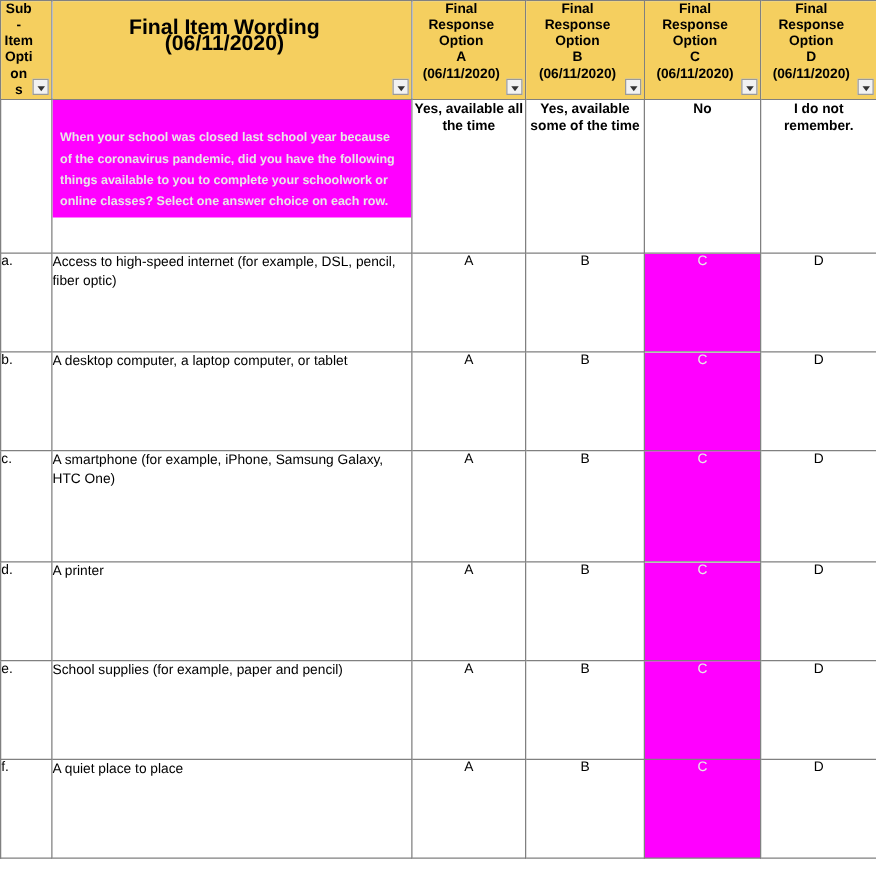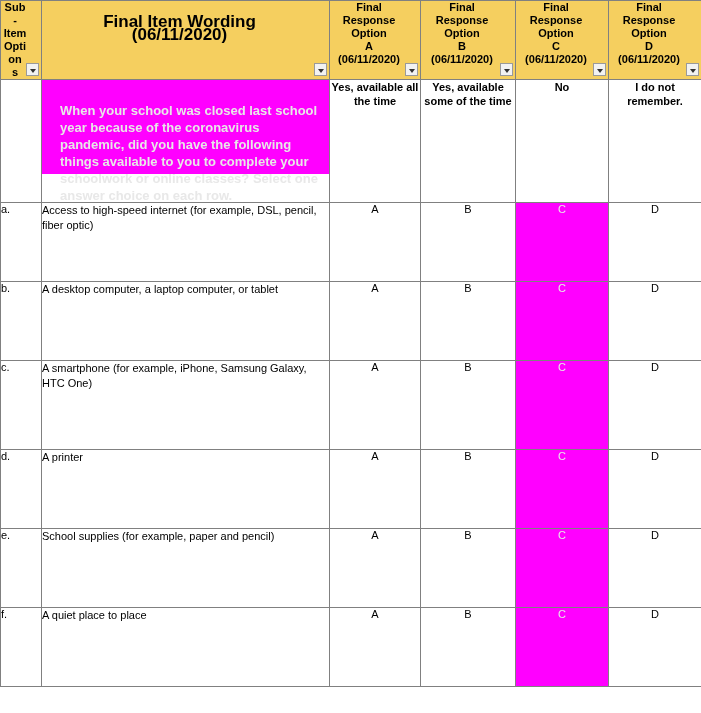--- a/index.html
+++ b/index.html
@@ -79,23 +79,23 @@
   
   .stem-cell {
     height: 122px;
     position: relative;
     vertical-align: top;
   }
   .stem-text {
     background: #ff00ff;
     color: #e8e8e8;
     font-weight: bold;
-    font-size: 13px;
+    font-size: 10px;
     line-height: 17px;
-    padding: 22px 6px 6px 18px;
+    padding: 22px 6px 6px 6px;
     height: 94px;
     box-sizing: border-box;
   }
   .opt-head {
     text-align: center;
     font-weight: bold;
     font-size: 11px;
     line-height: 14px;
     padding-top: 72px;
     height: 122px;

